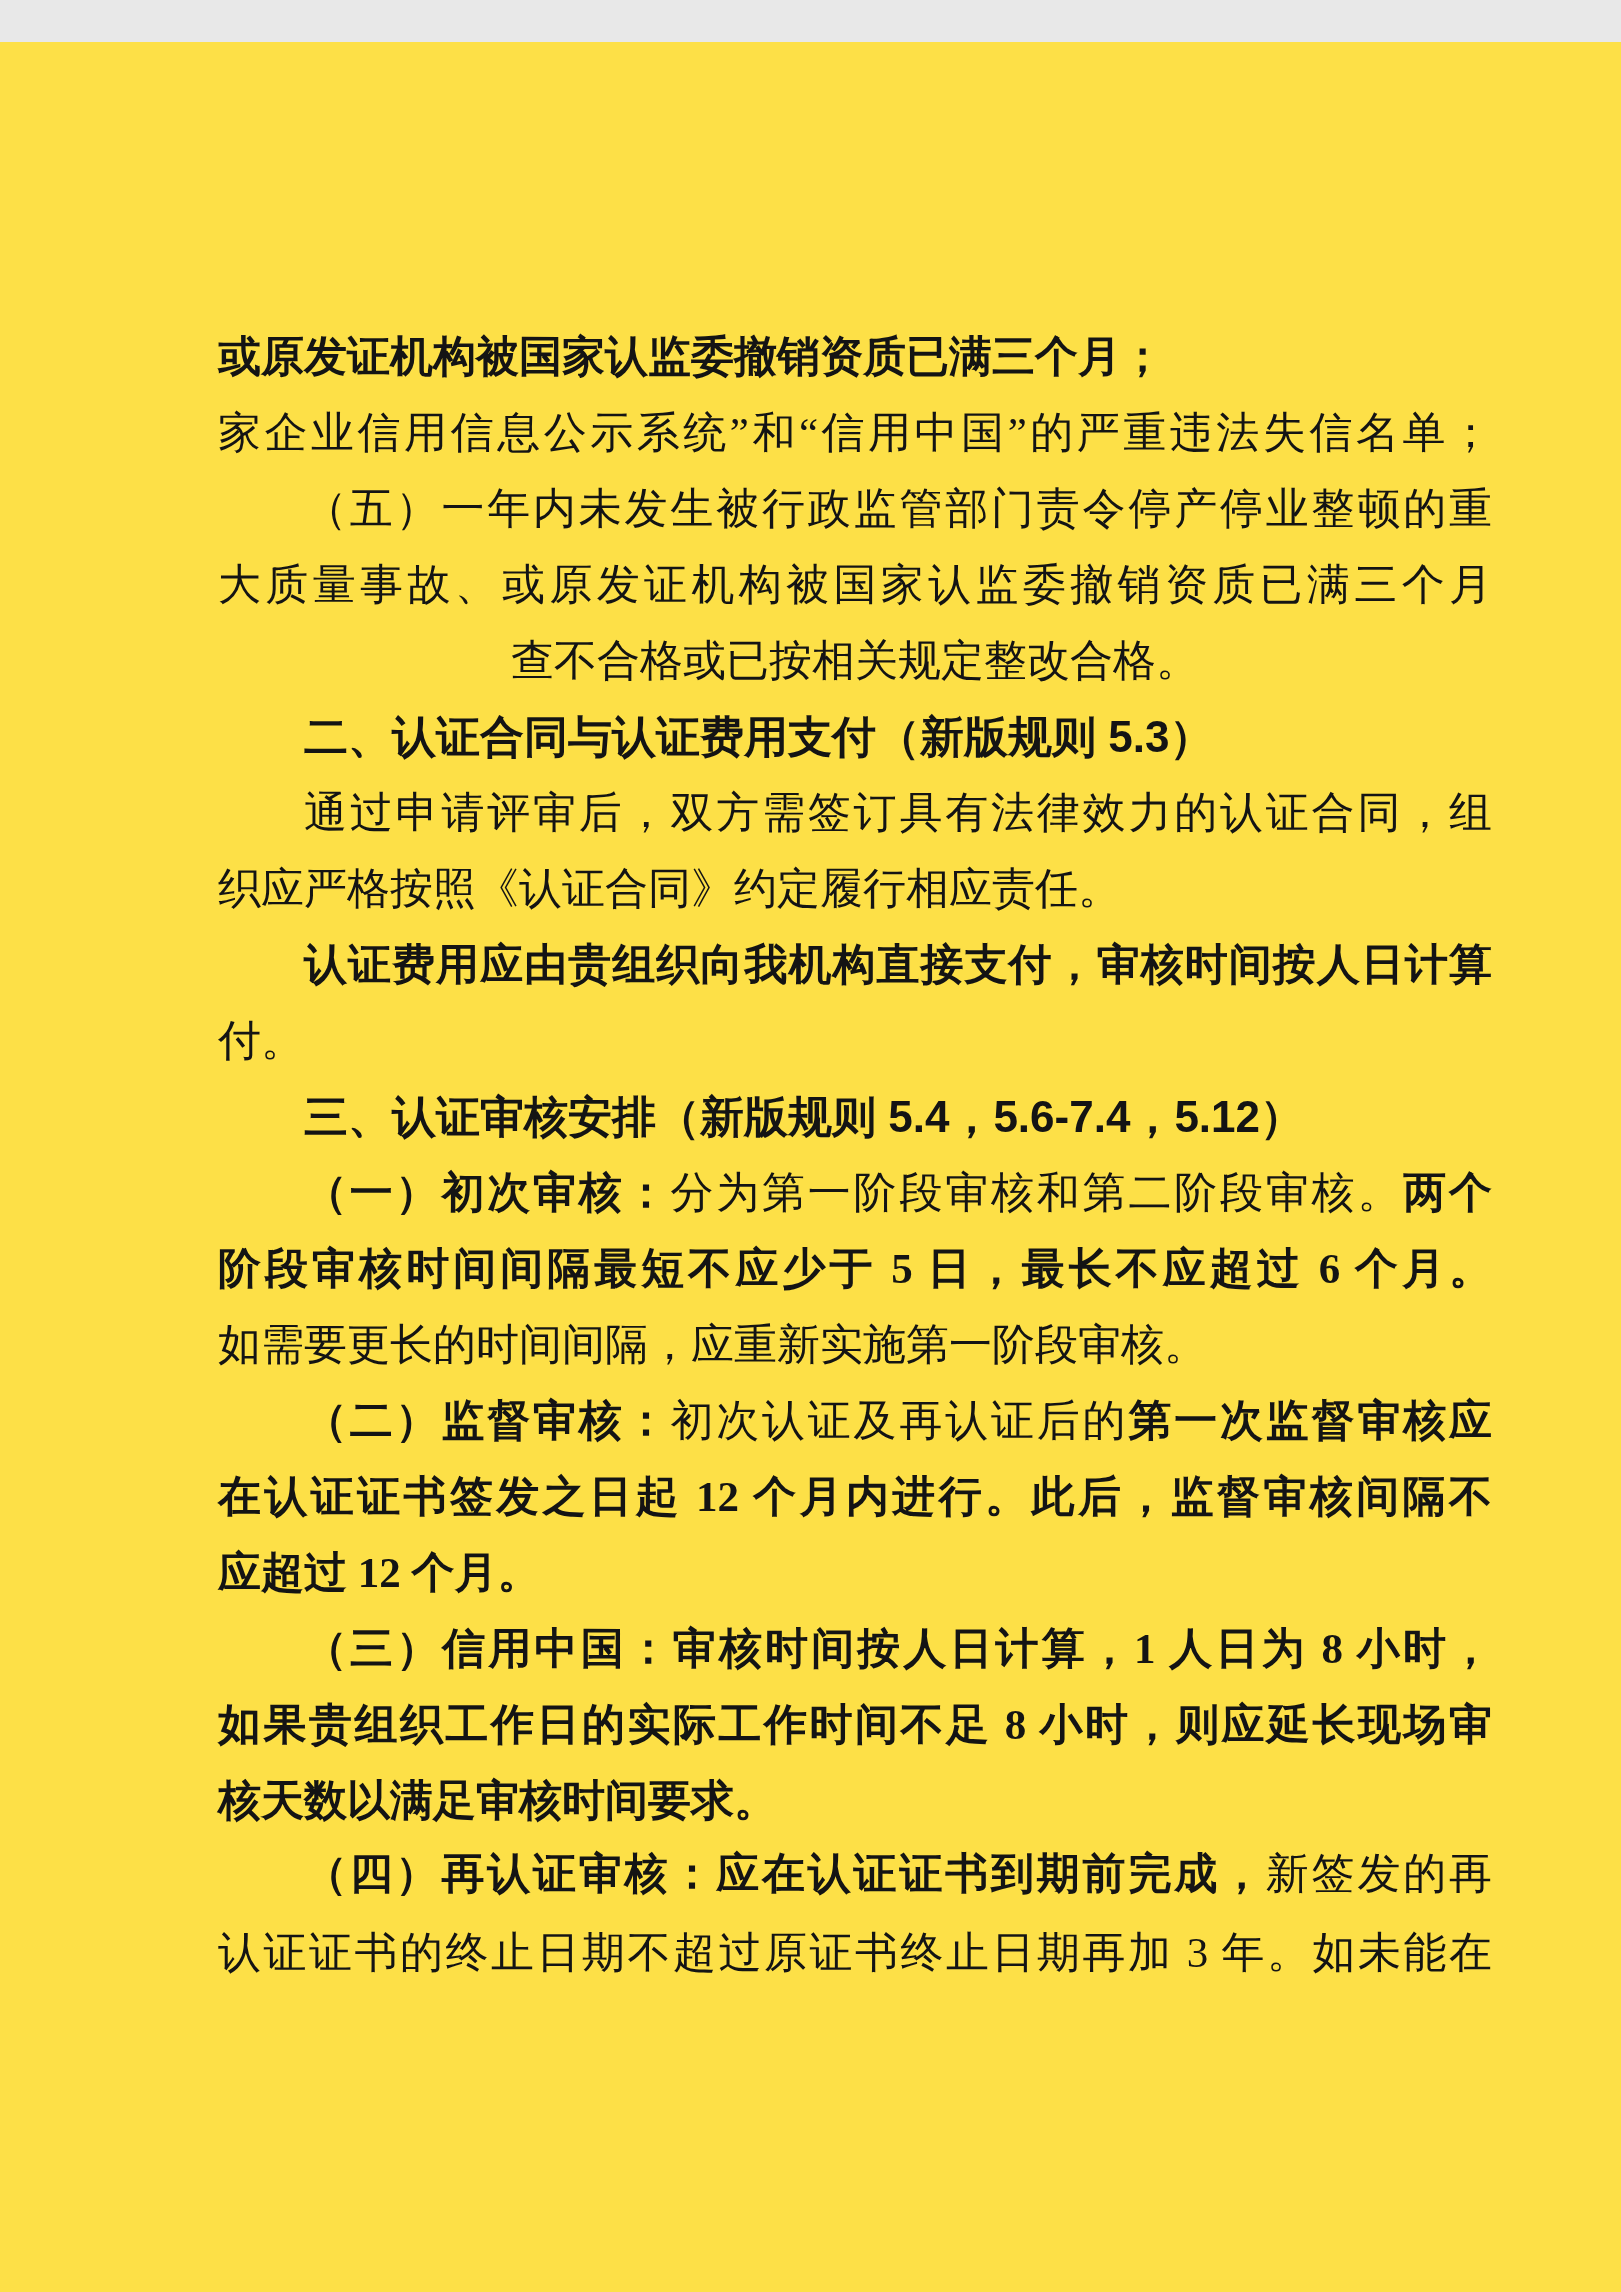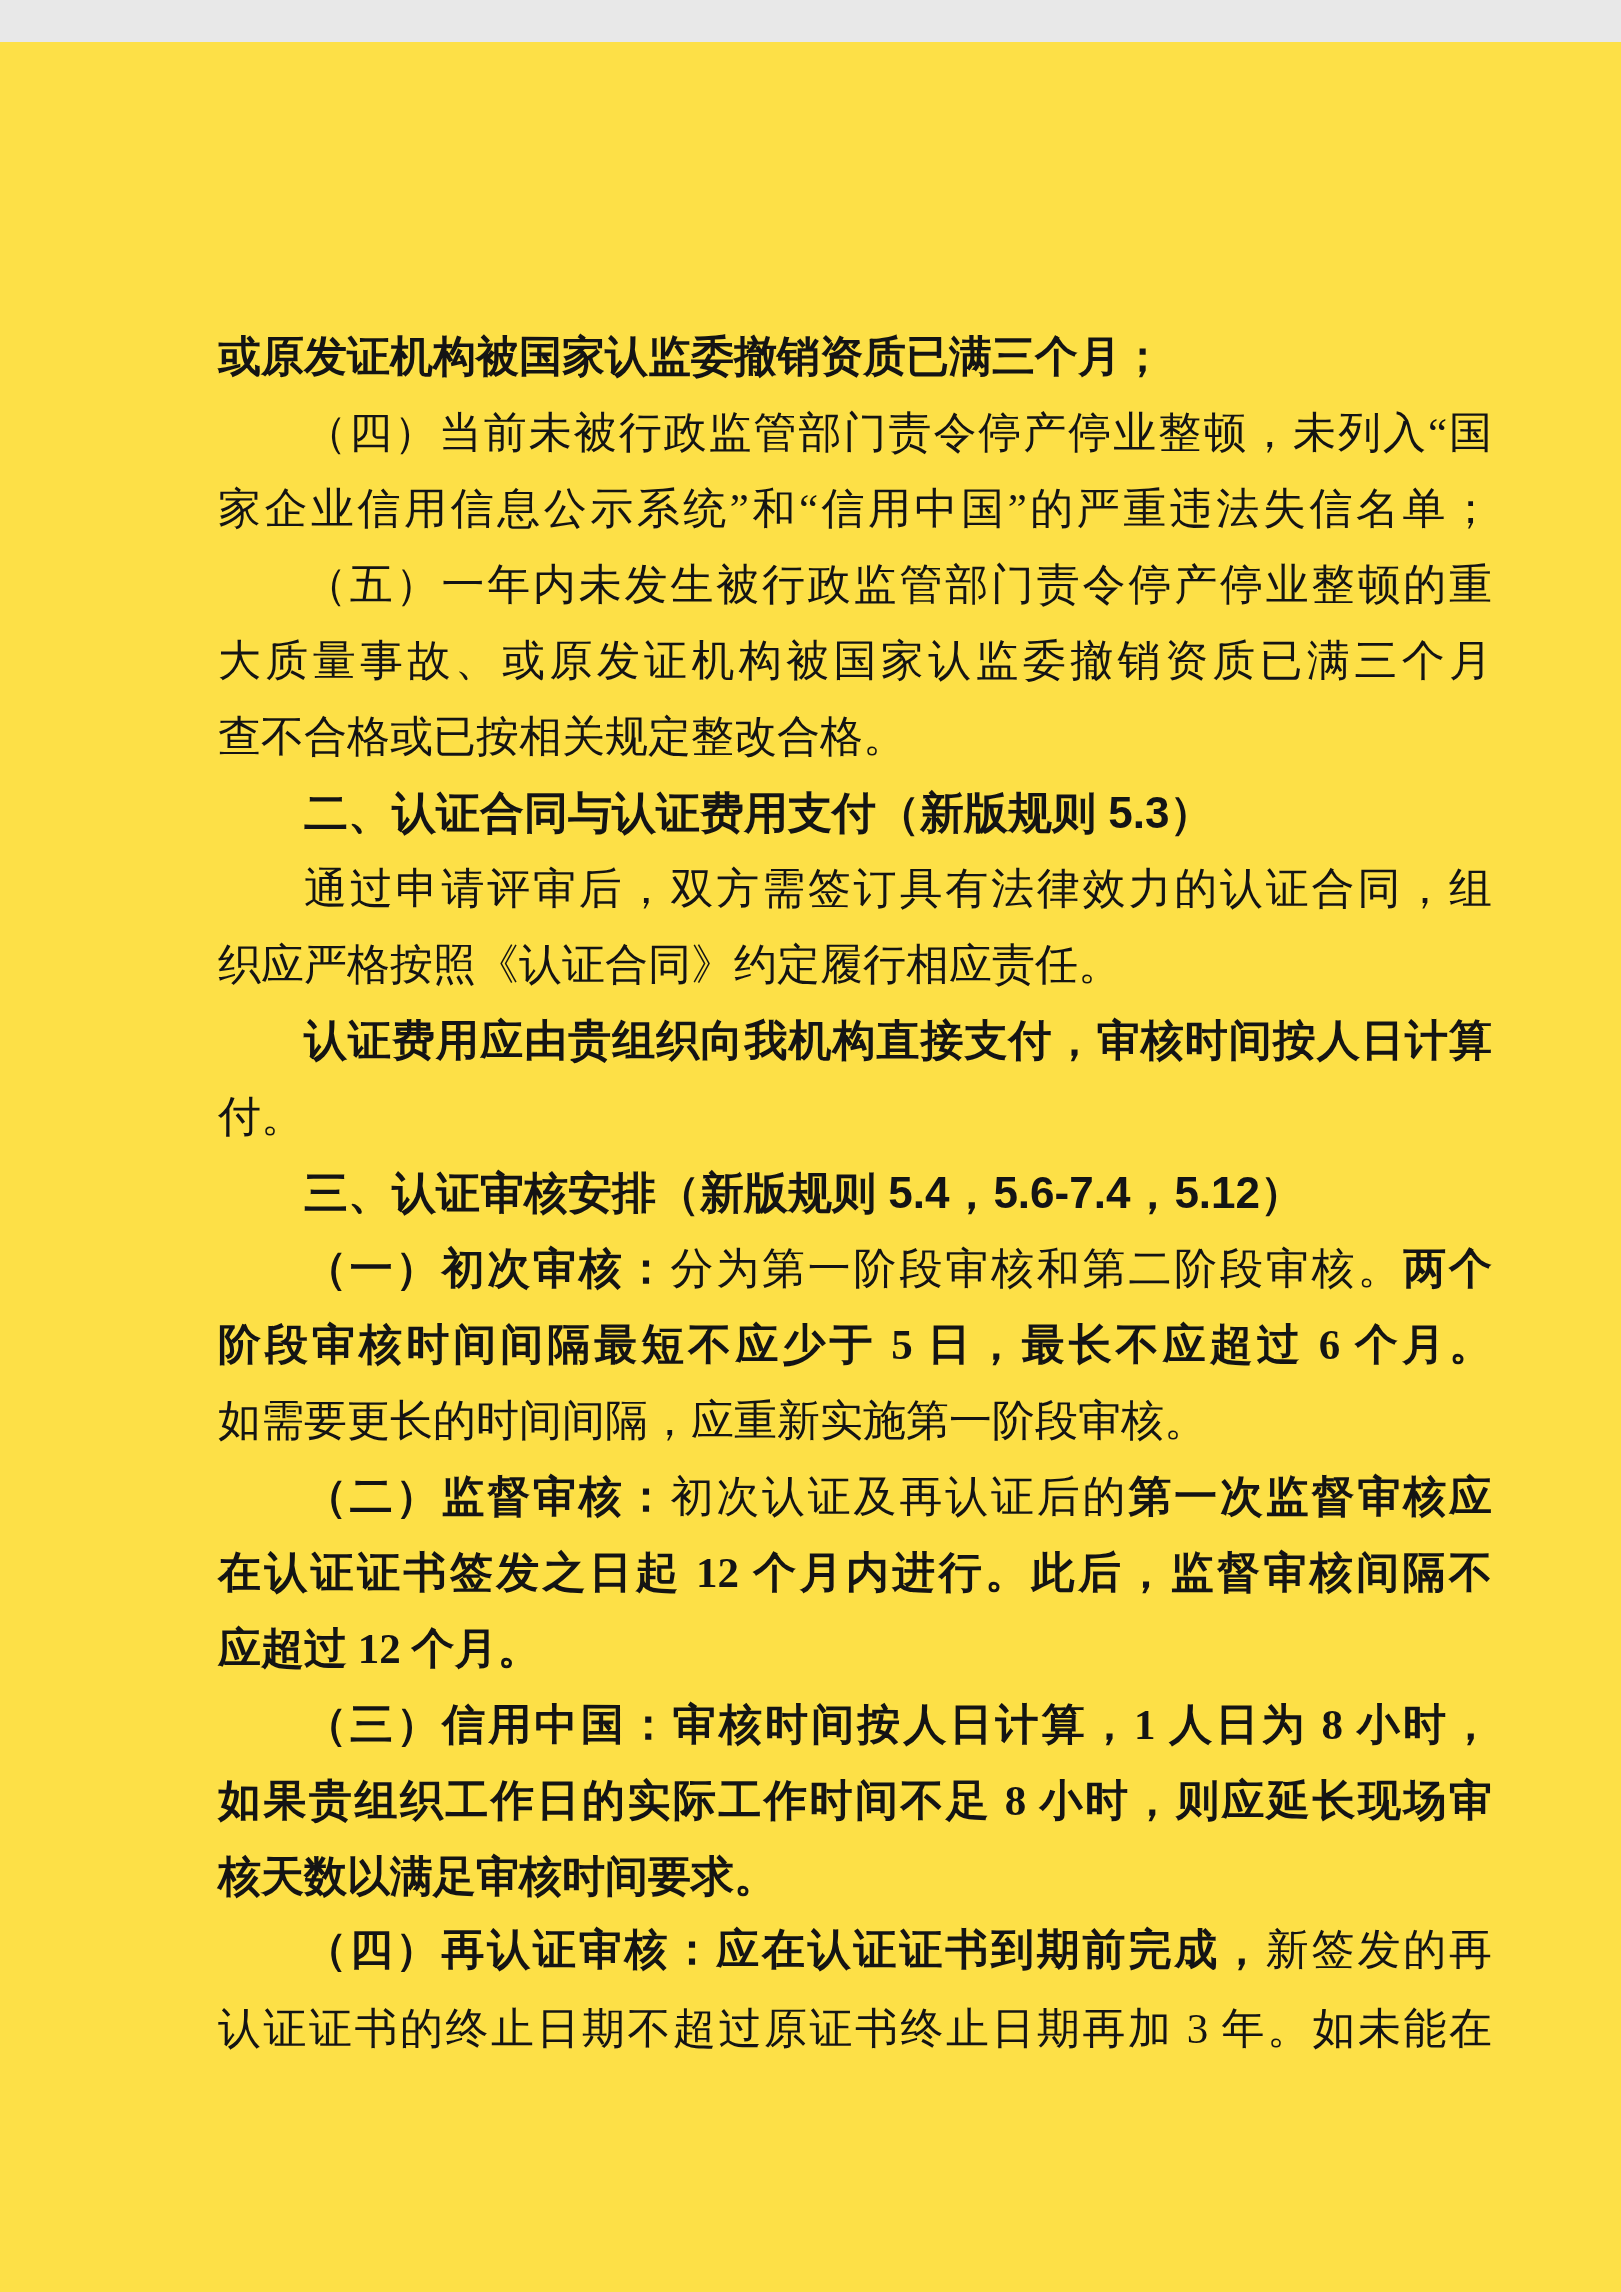--- a/index.html
+++ b/index.html
@@ -51,25 +51,24 @@
   .line.h .n, .line.h .b {
     font-weight: 700;
   }
 </style>
 </head>
 <body>
 
 <div class="page" style="background: #fde047; margin-top: 42px;">
   <div class="doc-body">
       <div class="line" style="color: rgb(20, 20, 20);"><span class="b">或原发证机构被国家认监委撤销资质已满三个月；</span></div>
-      <div class="line indent j" style="color: rgb(20, 20, 20);"><span class="n">（四）当前未被行政监管部门责令停产停业整顿，未列入“国</span></div>
       <div class="line j" style="color: rgb(20, 20, 20);"><span class="n">家企业信用信息公示系统”和“信用中国”的严重违法失信名单；</span></div>
       <div class="line indent j" style="color: rgb(20, 20, 20);"><span class="n">（五）一年内未发生被行政监管部门责令停产停业整顿的重</span></div>
       <div class="line j" style="color: rgb(20, 20, 20);"><span class="n">大质量事故、或原发证机构被国家认监委撤销资质已满三个月</span></div>
-      <div class="line" style="color: rgb(20, 20, 20);"><span class="n">查不合格或已按相关规定整改合格。</span></div>
+      <div class="line" style="color: rgb(20, 20, 20); text-align: center;"><span class="n">查不合格或已按相关规定整改合格。</span></div>
       <div class="line indent h" style="color: rgb(20, 20, 20);"><span class="b">二、认证合同与认证费用支付（新版规则 5.3）</span></div>
       <div class="line indent j" style="color: rgb(20, 20, 20);"><span class="n">通过申请评审后，双方需签订具有法律效力的认证合同，组</span></div>
       <div class="line" style="color: rgb(20, 20, 20);"><span class="n">织应严格按照《认证合同》约定履行相应责任。</span></div>
       <div class="line indent j" style="color: rgb(20, 20, 20);"><span class="b">认证费用应由贵组织向我机构直接支付，审核时间按人日计算</span></div>
       <div class="line" style="color: rgb(20, 20, 20);"><span class="n">付。</span></div>
       <div class="line indent h" style="color: rgb(20, 20, 20);"><span class="b">三、认证审核安排（新版规则 5.4，5.6-7.4，5.12）</span></div>
       <div class="line indent j" style="color: rgb(20, 20, 20);"><span class="b">（一）初次审核：</span><span class="n">分为第一阶段审核和第二阶段审核。</span><span class="b">两个</span></div>
       <div class="line j" style="color: rgb(20, 20, 20);"><span class="b">阶段审核时间间隔最短不应少于 5 日，最长不应超过 6 个月。</span></div>
       <div class="line" style="color: rgb(20, 20, 20);"><span class="n">如需要更长的时间间隔，应重新实施第一阶段审核。</span></div>
       <div class="line indent j" style="color: rgb(20, 20, 20);"><span class="b">（二）监督审核：</span><span class="n">初次认证及再认证后的</span><span class="b">第一次监督审核应</span></div>

